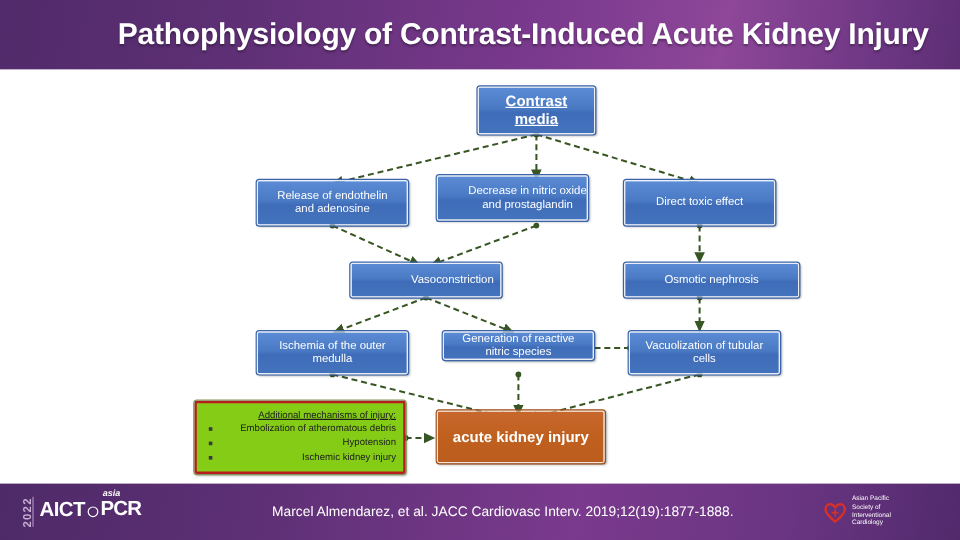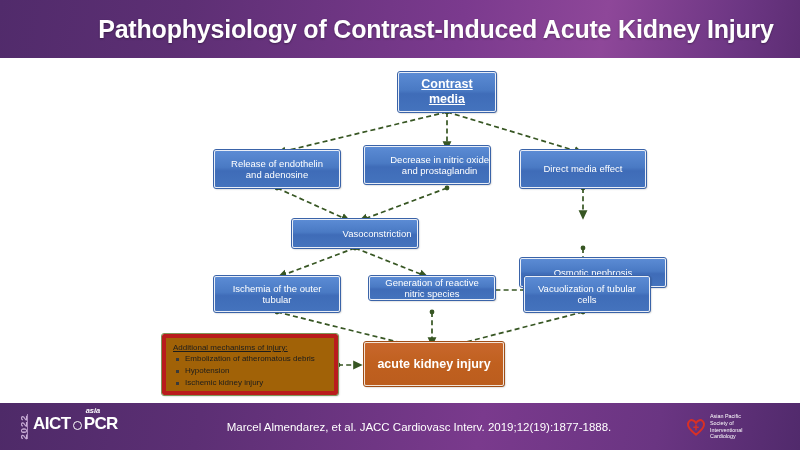--- a/index.html
+++ b/index.html
@@ -42,25 +42,25 @@
     font-size:9.5px;
   }
   .node.blue.head{font-size:12.5px;font-weight:bold;text-decoration:underline;}
   .node.orange{
     background:linear-gradient(180deg,#c8672c 0%,#c0601f 50%,#bb5d1e 100%);
     border:1px solid #f3e3d6;
     outline:1px solid #9f4d16;
     font-size:12.5px;font-weight:bold;
   }
   .node.green{
-    background:#a16207;
-    border:4px solid #b91c1c;
+    background:#84cc16;
+    border:2px solid #b91c1c;
     outline:1px solid #7e9659;
     color:#1d1d1d;
-    display:block;text-align:left;
+    display:block;text-align:right;
     padding:5px 6px 4px 6px;
     font-size:8px;
     box-shadow:1px 1px 2px rgba(0,0,0,.3);
   }
   .green .ghead{ text-decoration:underline; font-size:8px; margin:0 0 2px 1px; }
   .green ul{margin:0;padding:0;list-style:none;}
   .green li{
     position:relative;padding-left:13px;margin:0 0 2.5px 0;font-size:8px;white-space:nowrap;
   }
   .green li:before{
@@ -171,34 +171,34 @@
         <div>and adenosine</div>
       </div>
     </div>
     <div class="node blue" style="left:364px;top:88px;width:126px;height:38px;justify-content:flex-end;">
       <div>
         <div>Decrease in nitric oxide</div>
         <div>and prostaglandin</div>
       </div>
     </div>
     <div class="node blue" style="left:520px;top:92px;width:126px;height:38px;">
-      <div>Direct media effect</div>
+      <div>Direct toxic effect</div>
     </div>
 
     <div class="node blue" style="left:292px;top:161px;width:126px;height:29px;padding-left:44px;">
       <div>Vasoconstriction</div>
     </div>
-    <div class="node blue" style="left:520px;top:161px;width:146px;height:29px;margin-top:39px;">
+    <div class="node blue" style="left:520px;top:161px;width:146px;height:29px;">
       <div>Osmotic nephrosis</div>
     </div>
 
     <div class="node blue" style="left:214px;top:218px;width:126px;height:36px;">
       <div>
         <div>Ischemia of the outer</div>
-        <div>tubular</div>
+        <div>medulla</div>
       </div>
     </div>
     <div class="node blue" style="left:369px;top:218px;width:126px;height:24px;">
       <div>
         <div>Generation of reactive</div>
         <div>nitric species</div>
       </div>
     </div>
     <div class="node blue" style="left:524px;top:218px;width:126px;height:36px;">
       <div>

